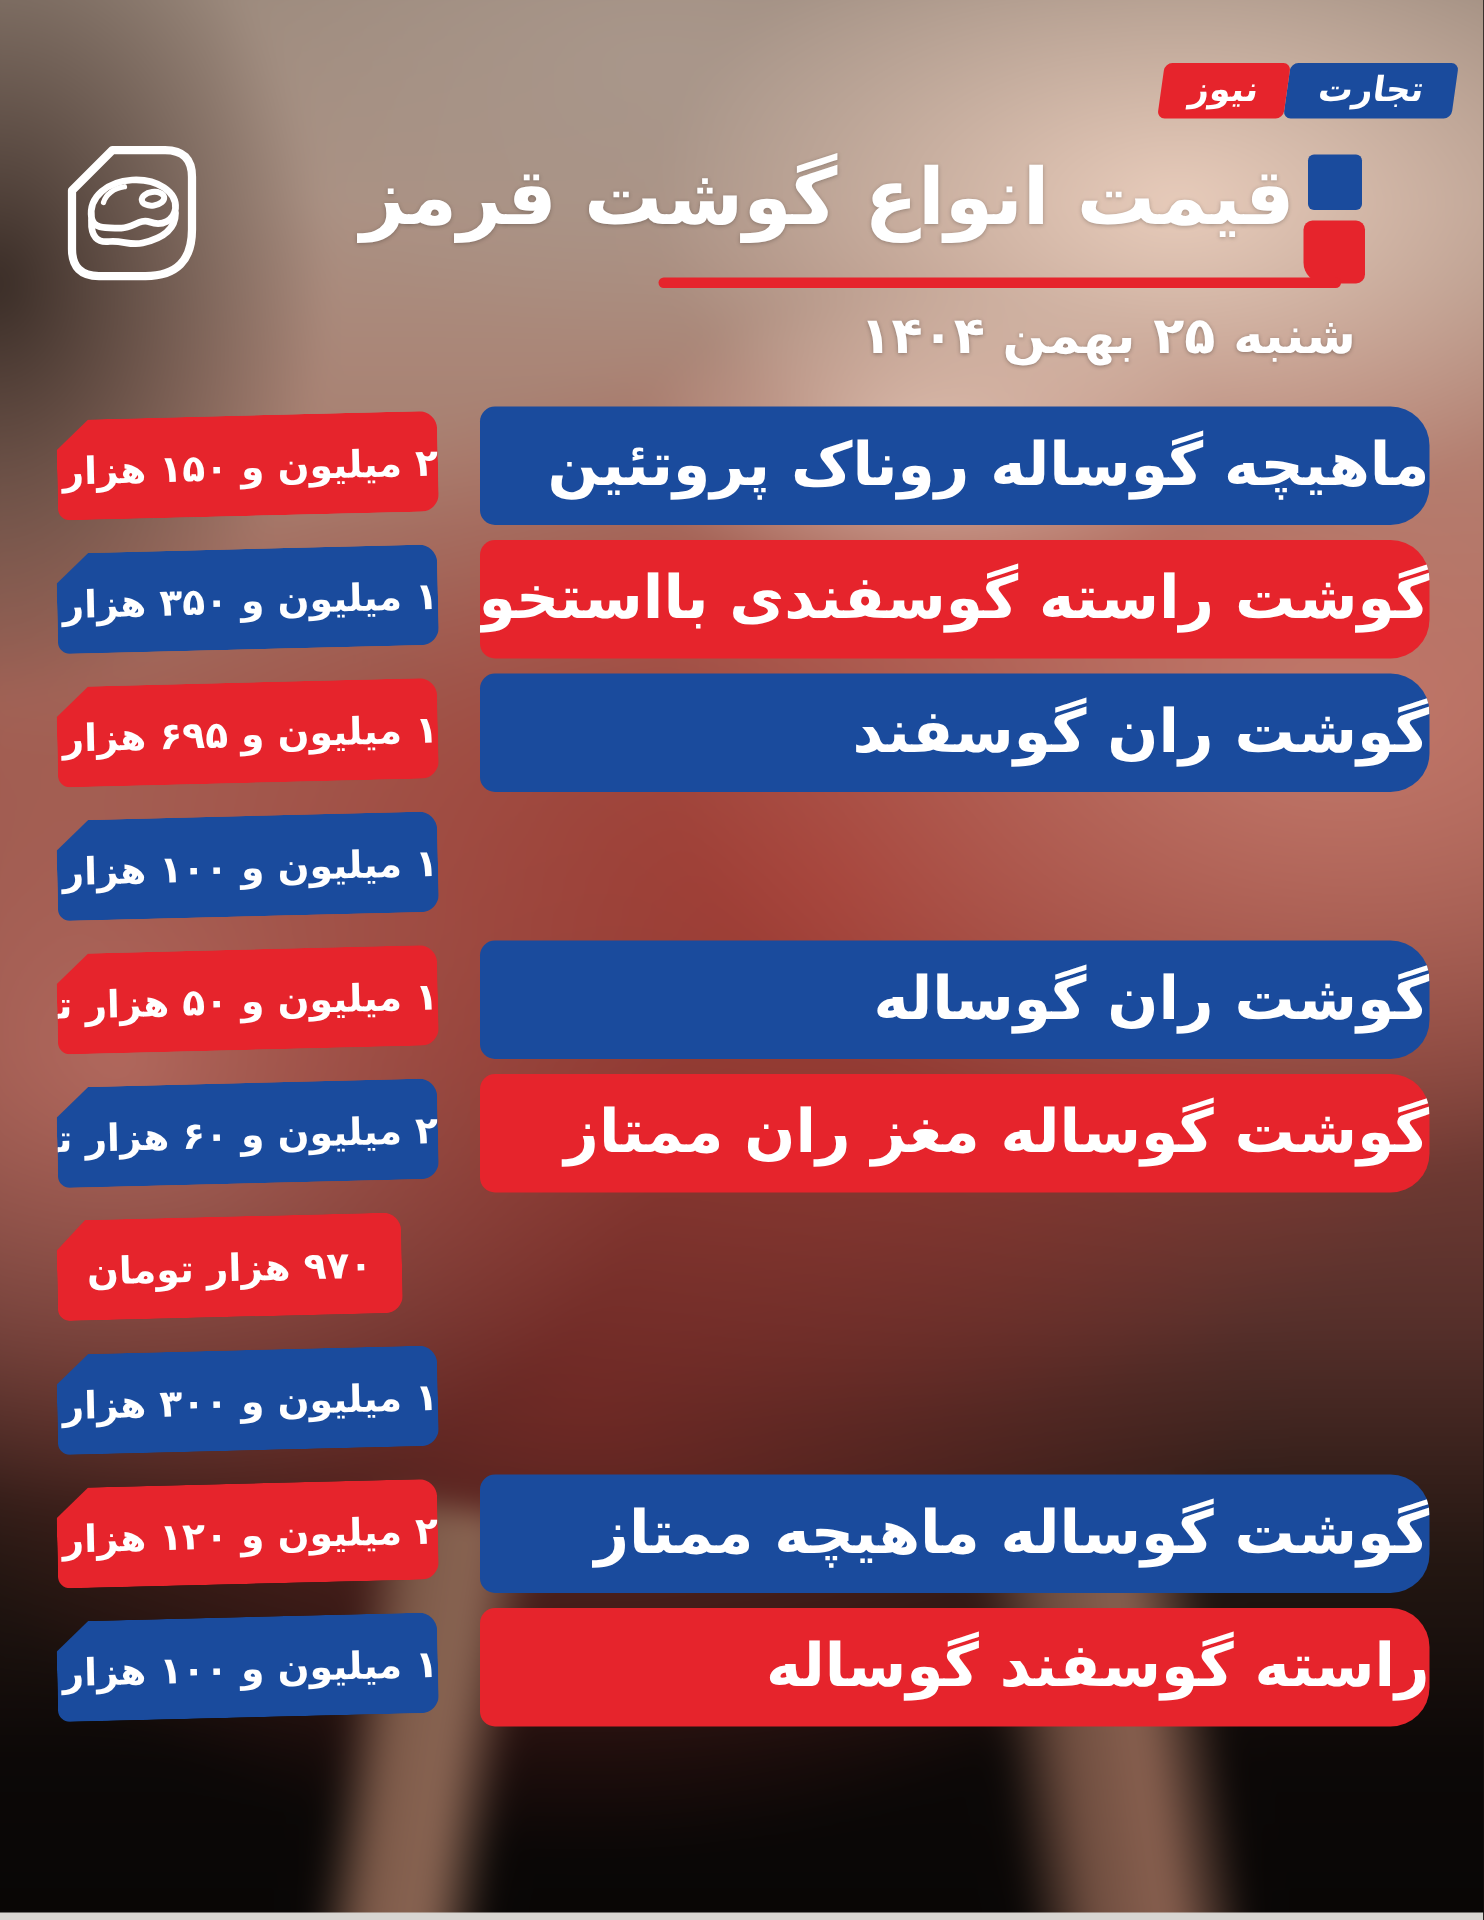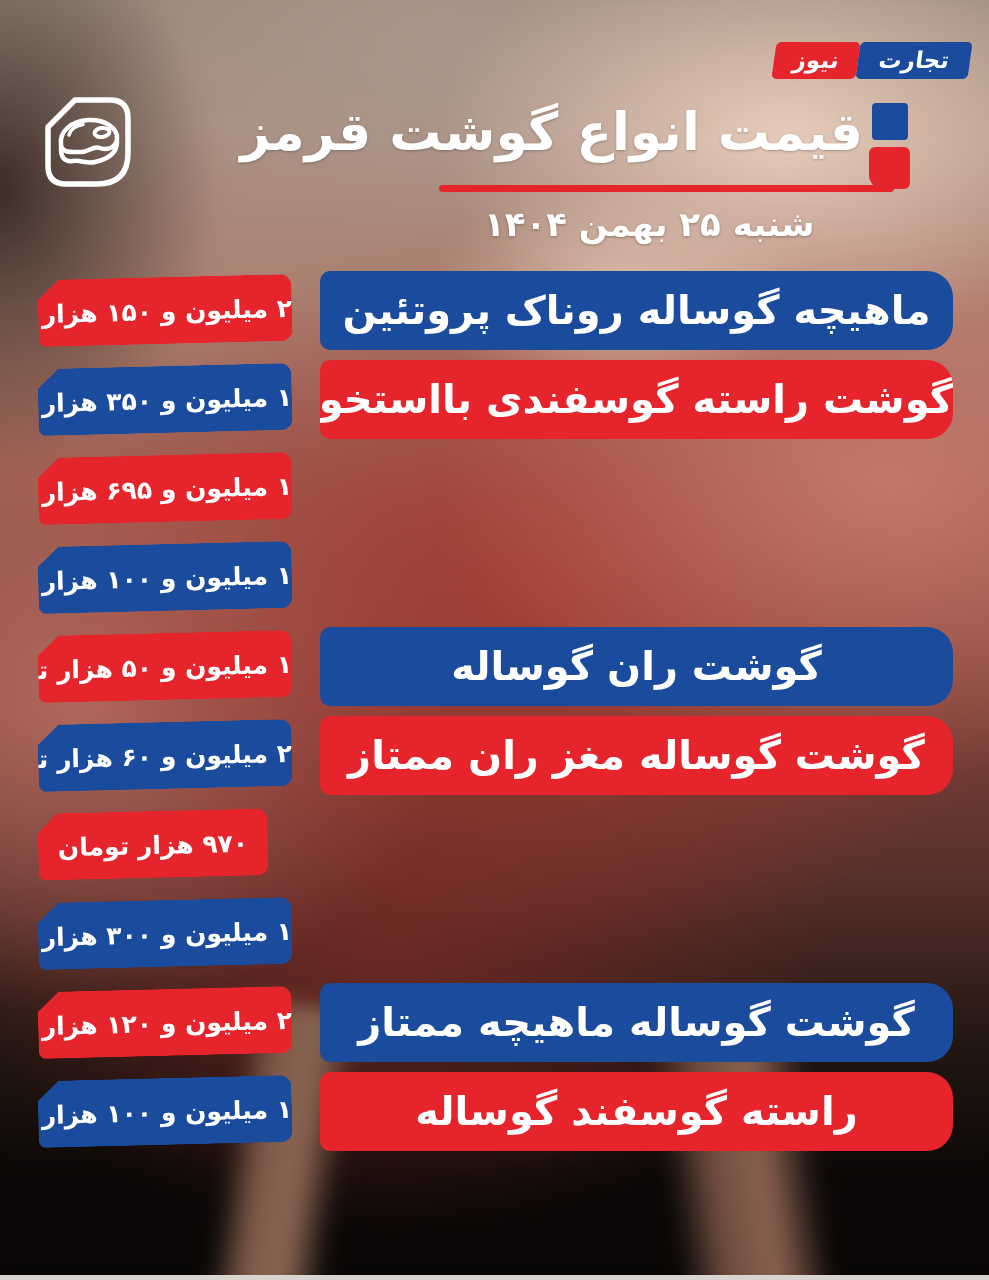--- a/index.html
+++ b/index.html
@@ -43,30 +43,30 @@
 
   .title{position:absolute;top:98px;right:122px;margin:4px;color:#fff;
         font-size:52px;font-weight:bold;letter-spacing:-1px;white-space:nowrap;z-index:5;
         text-shadow:0 1px 3px rgba(0,0,0,.25);}
   .accent-blue{position:absolute;top:103px;right:81px;width:36px;height:37px;
         background:var(--blue);border-radius:4px;z-index:5;}
   .accent-red{position:absolute;top:147px;right:79px;width:41px;height:42px;
         background:var(--red);border-radius:6px 6px 6px 14px;z-index:5;}
   .title-underline{position:absolute;top:185px;right:95px;width:455px;height:7px;
         background:var(--red);border-radius:4px;z-index:5;}
-  .date{position:absolute;top:204px;right:85px;width:420px;text-align:left;color:#fff;
+  .date{position:absolute;top:204px;right:85px;width:420px;text-align:right;color:#fff;
         font-size:34px;font-weight:bold;z-index:5;text-shadow:0 1px 3px rgba(0,0,0,.3);}
 
   
   .rows{position:absolute;top:271px;left:0;right:0;display:flex;flex-direction:column;
         gap:10px;z-index:5;}
   .row{position:relative;height:79px;}
   .pill{color:#fff;font-weight:bold;overflow:hidden;}
   .pill.name{position:absolute;right:36px;left:320px;height:79px;line-height:79px;
-        text-align:center;font-size:40px;border-radius:10px 26px 26px 10px;
+        font-size:40px;border-radius:10px 26px 26px 10px;
         white-space:nowrap;}
   .pill.price{position:absolute;left:38px;width:254px;height:67px;top:6px;line-height:69px;
         text-align:center;font-size:25px;transform:rotate(-1.4deg);
         border-radius:8px 12px 12px 8px;white-space:nowrap;
         clip-path:polygon(0 30%, 8.5% 0, 100% 0, 100% 100%, 0 100%);}
   .pill.price.short{width:230px;}
   .c-red{background:var(--red);}
   .c-blue{background:var(--blue);}
 </style>
 </head>
@@ -107,20 +107,21 @@
       <div class="pill name c-blue">ماهیچه گوساله روناک پروتئین</div>
       <div class="pill price c-red">۲ میلیون و ۱۵۰ هزار تومان</div>
     </div>
 
     <div class="row">
       <div class="pill name c-red">گوشت راسته گوسفندی بااستخون</div>
       <div class="pill price c-blue">۱ میلیون و ۳۵۰ هزار تومان</div>
     </div>
 
     <div class="row">
+      <div class="pill name c-blue">گوشت ران گوسفند</div>
       <div class="pill price c-red">۱ میلیون و ۶۹۵ هزار تومان</div>
     </div>
 
     <div class="row">
       <div class="pill price c-blue">۱ میلیون و ۱۰۰ هزار تومان</div>
     </div>
 
     <div class="row">
       <div class="pill name c-blue">گوشت ران گوساله</div>
       <div class="pill price c-red">۱ میلیون و ۵۰ هزار تومان</div>

